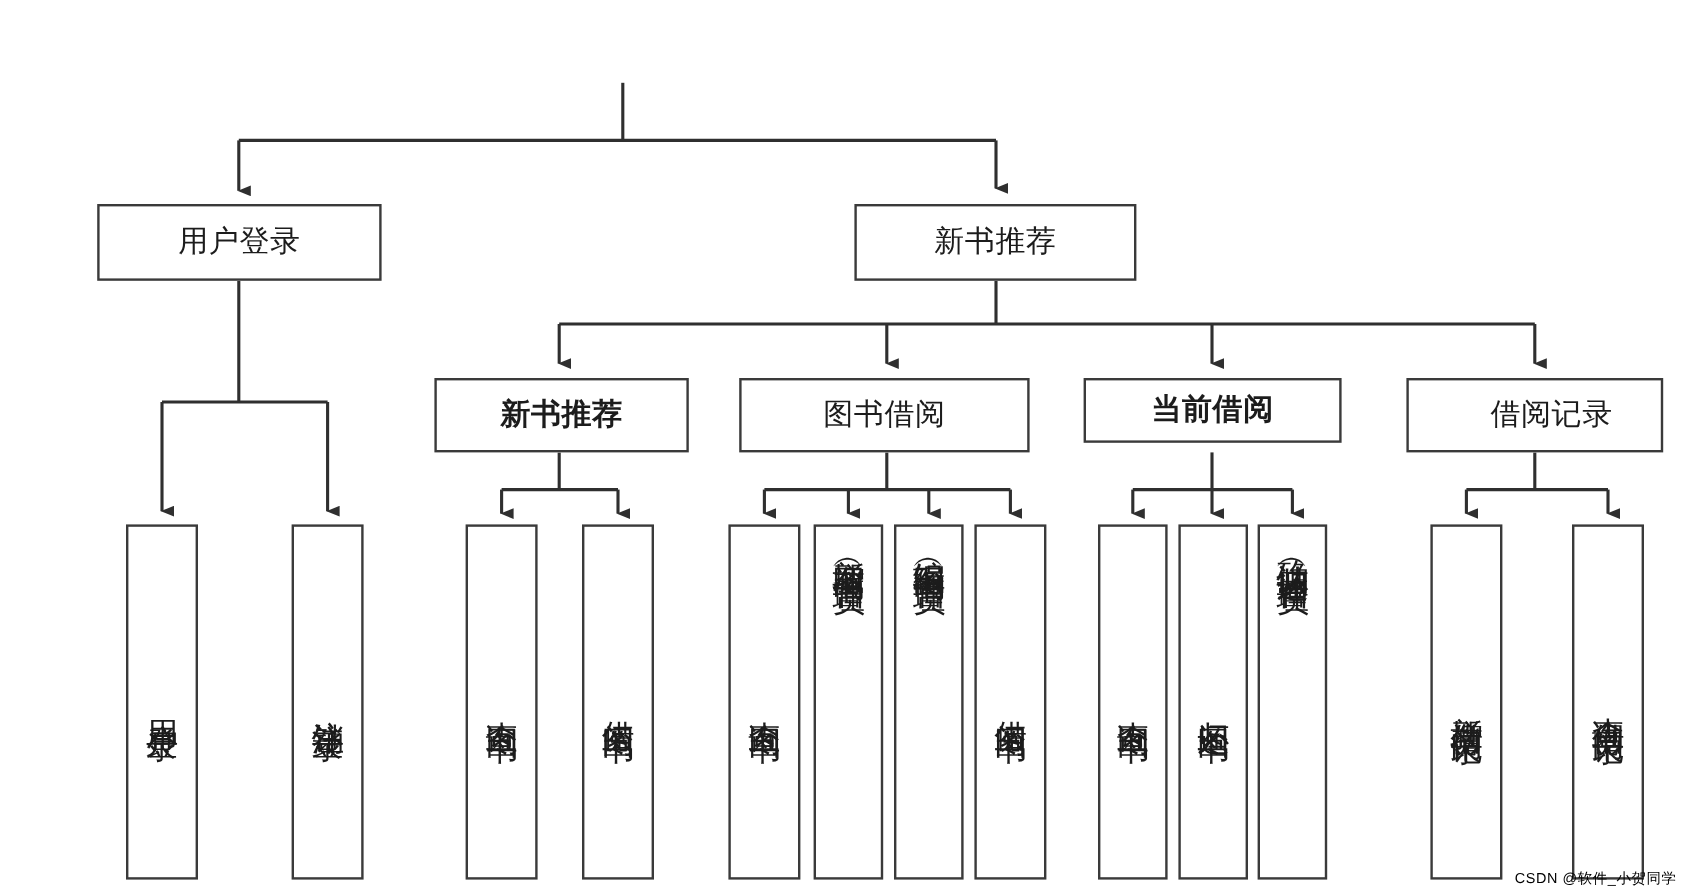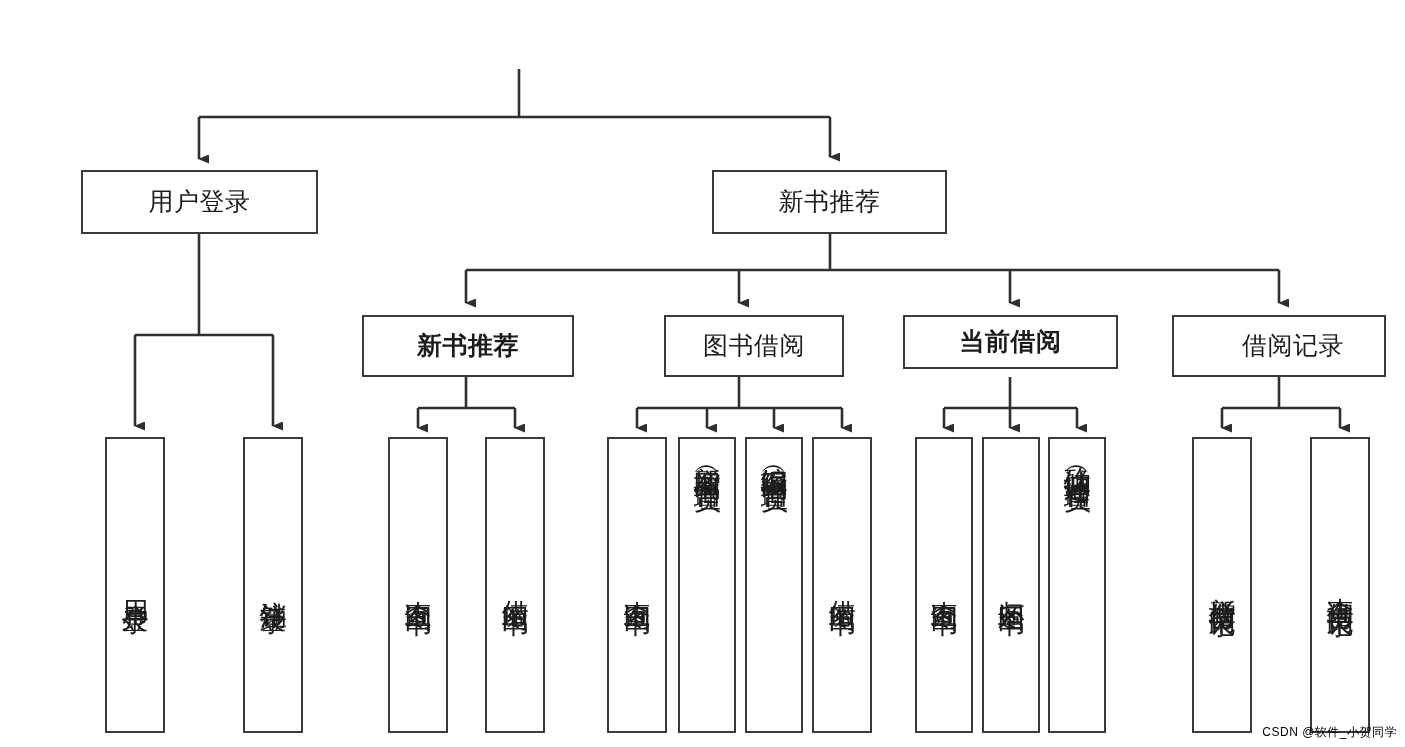--- a/index.html
+++ b/index.html
@@ -136,21 +136,21 @@
   </div>
 
   <div class="node-box node-horizontal" style="left:712px; top:170px; width:235px; height:64px;">
     <span class="label">新书推荐</span>
   </div>
 
   <div class="node-box node-horizontal" style="left:362px; top:315px; width:212px; height:62px;font-weight:bold;">
     <span class="label">新书推荐</span>
   </div>
 
-  <div class="node-box node-horizontal" style="left:664px; top:315px; width:180px; height:62px;">
+  <div class="node-box node-horizontal" style="left:616px; top:315px; width:242px; height:62px;">
     <span class="label">图书借阅</span>
   </div>
 
   <div class="node-box node-horizontal" style="left:903px; top:315px; width:215px; height:54px;font-weight:bold;">
     <span class="label">当前借阅</span>
   </div>
 
   <div class="node-box node-horizontal" style="left:1172px; top:315px; width:214px; height:62px;padding-left:28px;">
     <span class="label">借阅记录</span>
   </div>

